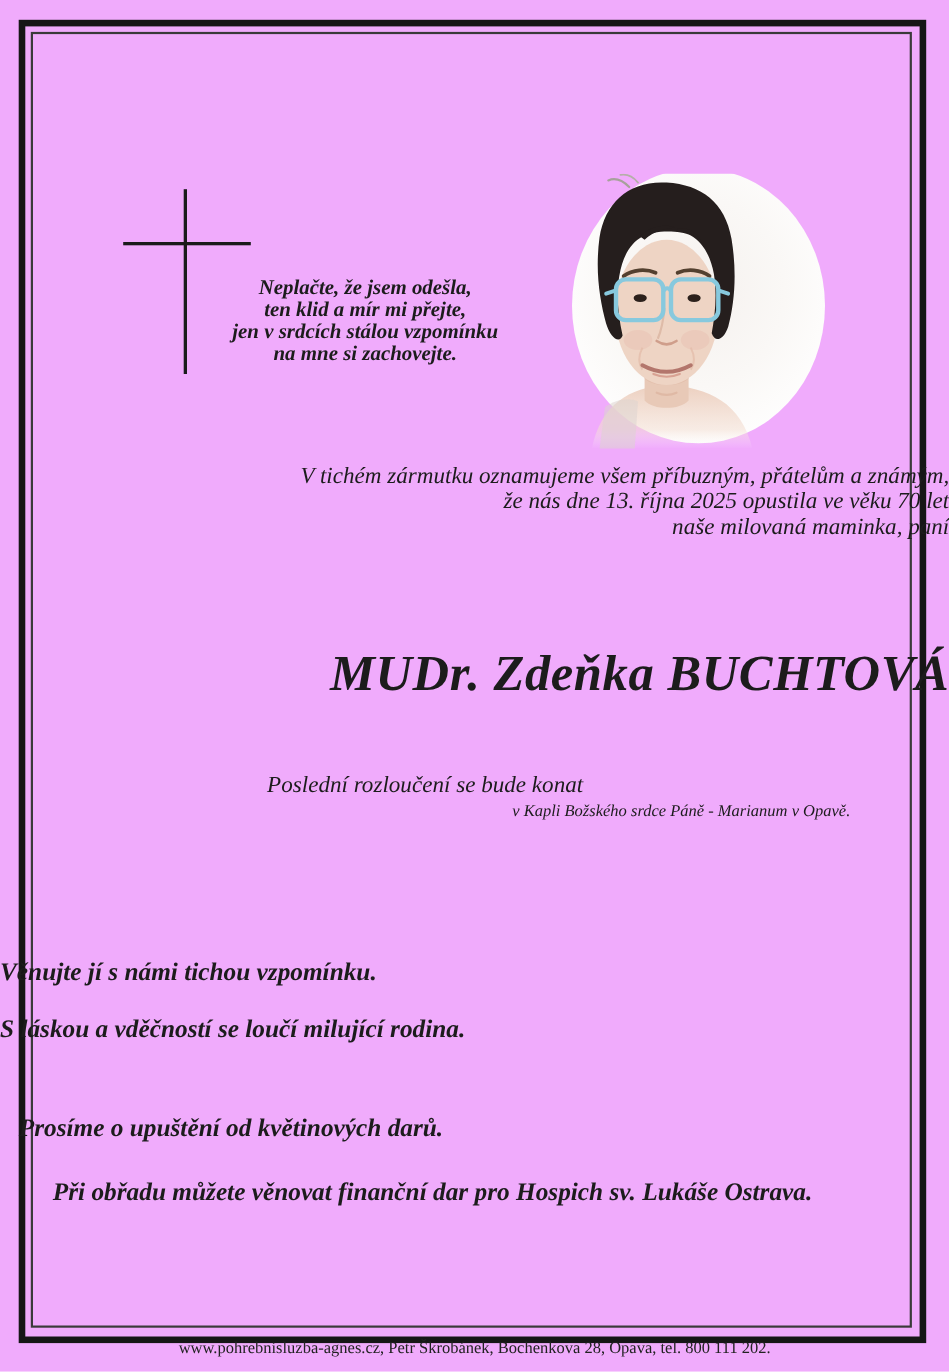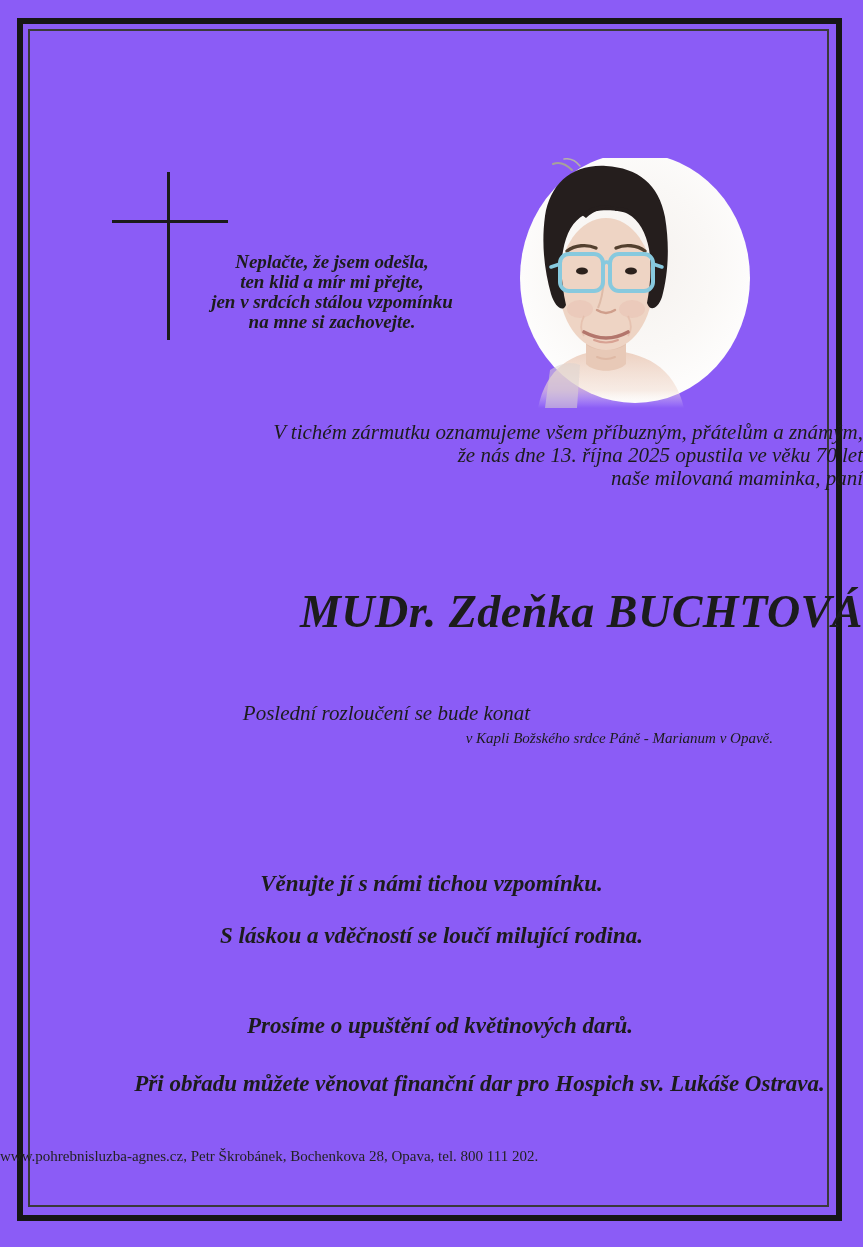--- a/index.html
+++ b/index.html
@@ -5,21 +5,21 @@
   * { margin: 0; padding: 0; box-sizing: border-box; }
   html, body { background: #ffffff; }
   body {
     font-family: "Liberation Serif", "DejaVu Serif", serif;
     color: #1c1c1c;
   }
   .page {
     position: relative;
     width: 863px;
     height: 1247px;
-    background: #8b5cf6;
+    background: #f0abfc;
     overflow: hidden;
   }
   
   .frame-outer {
     position: absolute;
     left: 17px; top: 18px;
     width: 825px; height: 1203px;
     border: 6px solid #161616;
   }
   .frame-inner {
@@ -88,32 +88,32 @@
     font-weight: bold;
     font-size: 27px; line-height: 31px;
   }
   .ceremony-location {
     font-style: italic;
     font-size: 15px; line-height: 25px; text-align: right;
   }
   .closing-line {
     position: absolute;
     left: 0; width: 863px;
-    text-align: center;
+    text-align: left;
     font-style: italic; font-weight: bold;
     font-size: 23px; line-height: 26px;
   }
   .remembrance { top: 871px; }
   .farewell    { top: 923px; }
   .flowers     { top: 1013px; padding-left: 17px; }
   .donation    { top: 1071px; margin-left: 48px; }
   .footer {
     position: absolute;
-    left: 0; top: 1147px; width: 863px;
-    text-align: left;
+    left: 0; top: 1217px; width: 863px;
+    text-align: center;
     font-size: 15px; line-height: 19px;
     color: #222222;
   }
 </style>
 </head>
 <body>
 
 <div class="page">
 
   <div class="frame-outer"></div>

